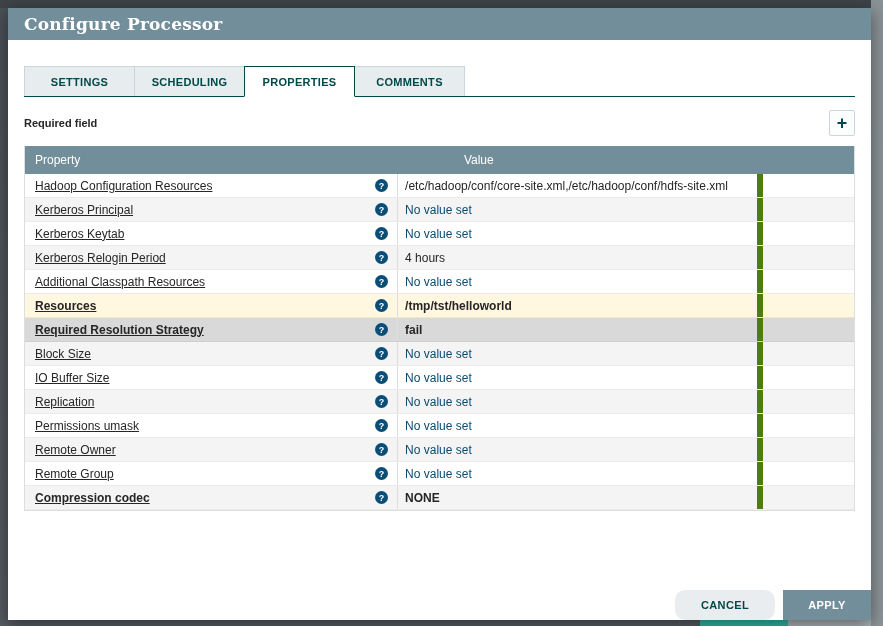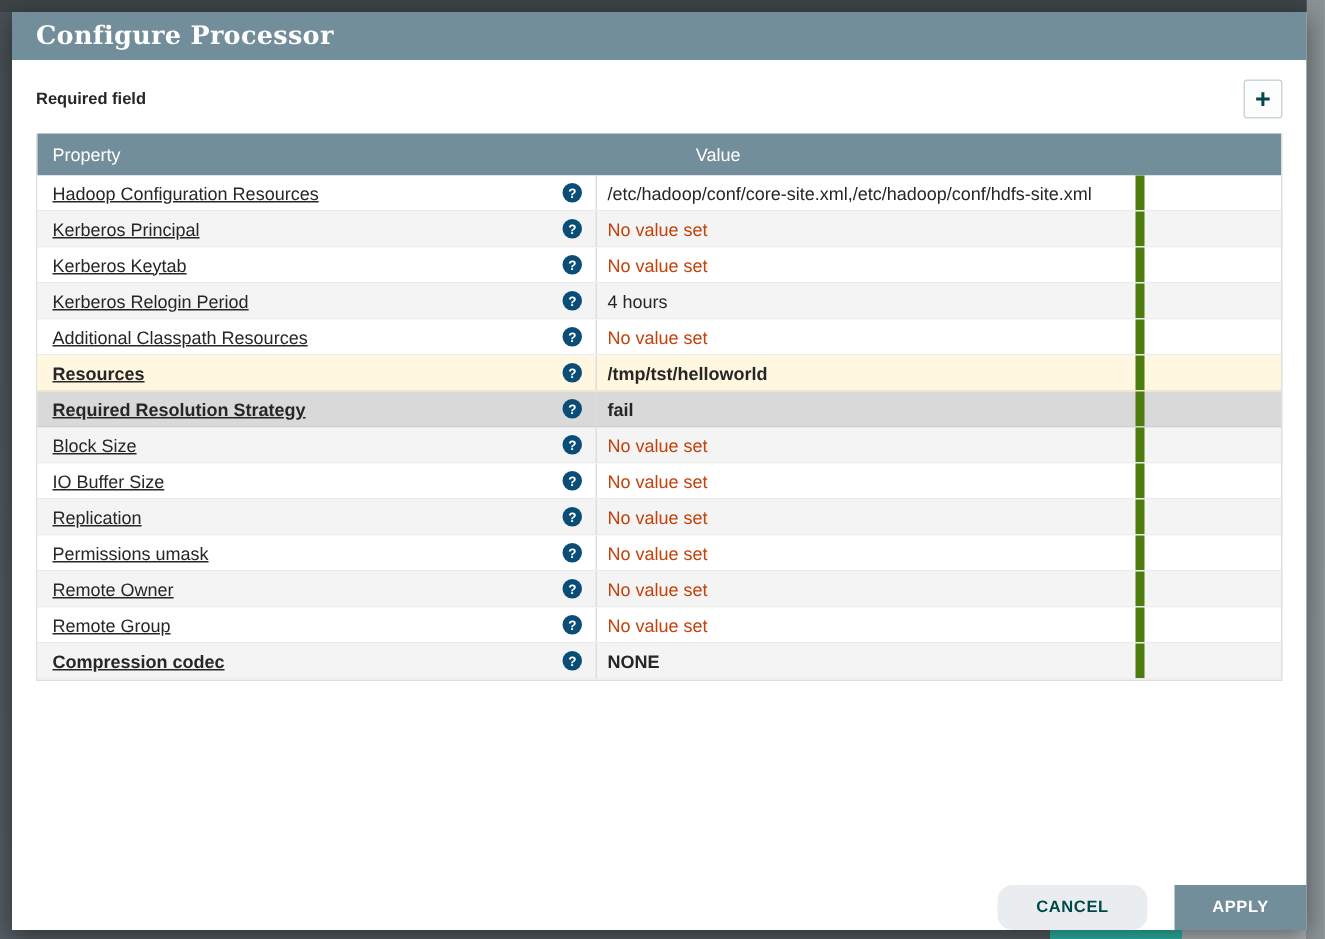--- a/index.html
+++ b/index.html
@@ -92,48 +92,54 @@
     background: var(--help, #0a4e78); color: #fff;
     font-size: 9px; font-weight: bold;
     display: flex; align-items: center; justify-content: center;
     cursor: pointer;
   }
   .td-value {
     width: 44%; box-sizing: border-box; height: 100%;
     display: flex; align-items: center; padding-left: 7px;
     border-right: 6px solid #4d7c0f; overflow: hidden; white-space: nowrap;
   }
-  .value-text.unset { color: #c2410c; text-align: center; }
+  .value-text.unset { color: #0c4a6e; text-align: center; }
   .td-extra { width: 11%; }
 
   .footer { position: absolute; right: 0; bottom: 0; display: flex; }
   .btn {
     height: 30px; border: none; padding: 0;
     display: flex; align-items: center; justify-content: center;
     font-size: 11px; font-weight: bold; letter-spacing: .4px;
     cursor: pointer; font-family: "Liberation Sans", sans-serif;
   }
-  .btn-cancel { width: 100px; background: var(--cancel-bg, #e9edef); color: var(--accent, #004849); margin-right: 18px; border-radius: 10px; }
+  .btn-cancel { width: 100px; background: var(--cancel-bg, #e9edef); color: var(--accent, #004849); margin-right: 8px; border-radius: 10px; }
   .btn-apply  { width: 88px; background: var(--apply-bg, #728e9b); color: #fff; }
 </style>
 </head>
 <body>
 
 <div class="backdrop"></div>
 <div class="bg-right-strip"></div>
 <div class="bg-top-strip"></div>
 <div class="bg-bottom-teal"></div>
 <div class="bg-bottom-gray"></div>
 
 <div class="dialog">
   <div class="dialog-header">
     <span class="dialog-title">Configure Processor</span>
   </div>
 
   <div class="dialog-body">
+    <div class="tabs" id="tabs">
+        <div class="tab">SETTINGS</div>
+        <div class="tab">SCHEDULING</div>
+        <div class="tab active">PROPERTIES</div>
+        <div class="tab">COMMENTS</div>
+      </div>
 
     <div class="toolbar">
       <span class="required-label">Required field</span>
       <button class="add-button">
         <span>+</span>
       </button>
     </div>
 
     <div class="prop-table">
       <div class="table-header">

